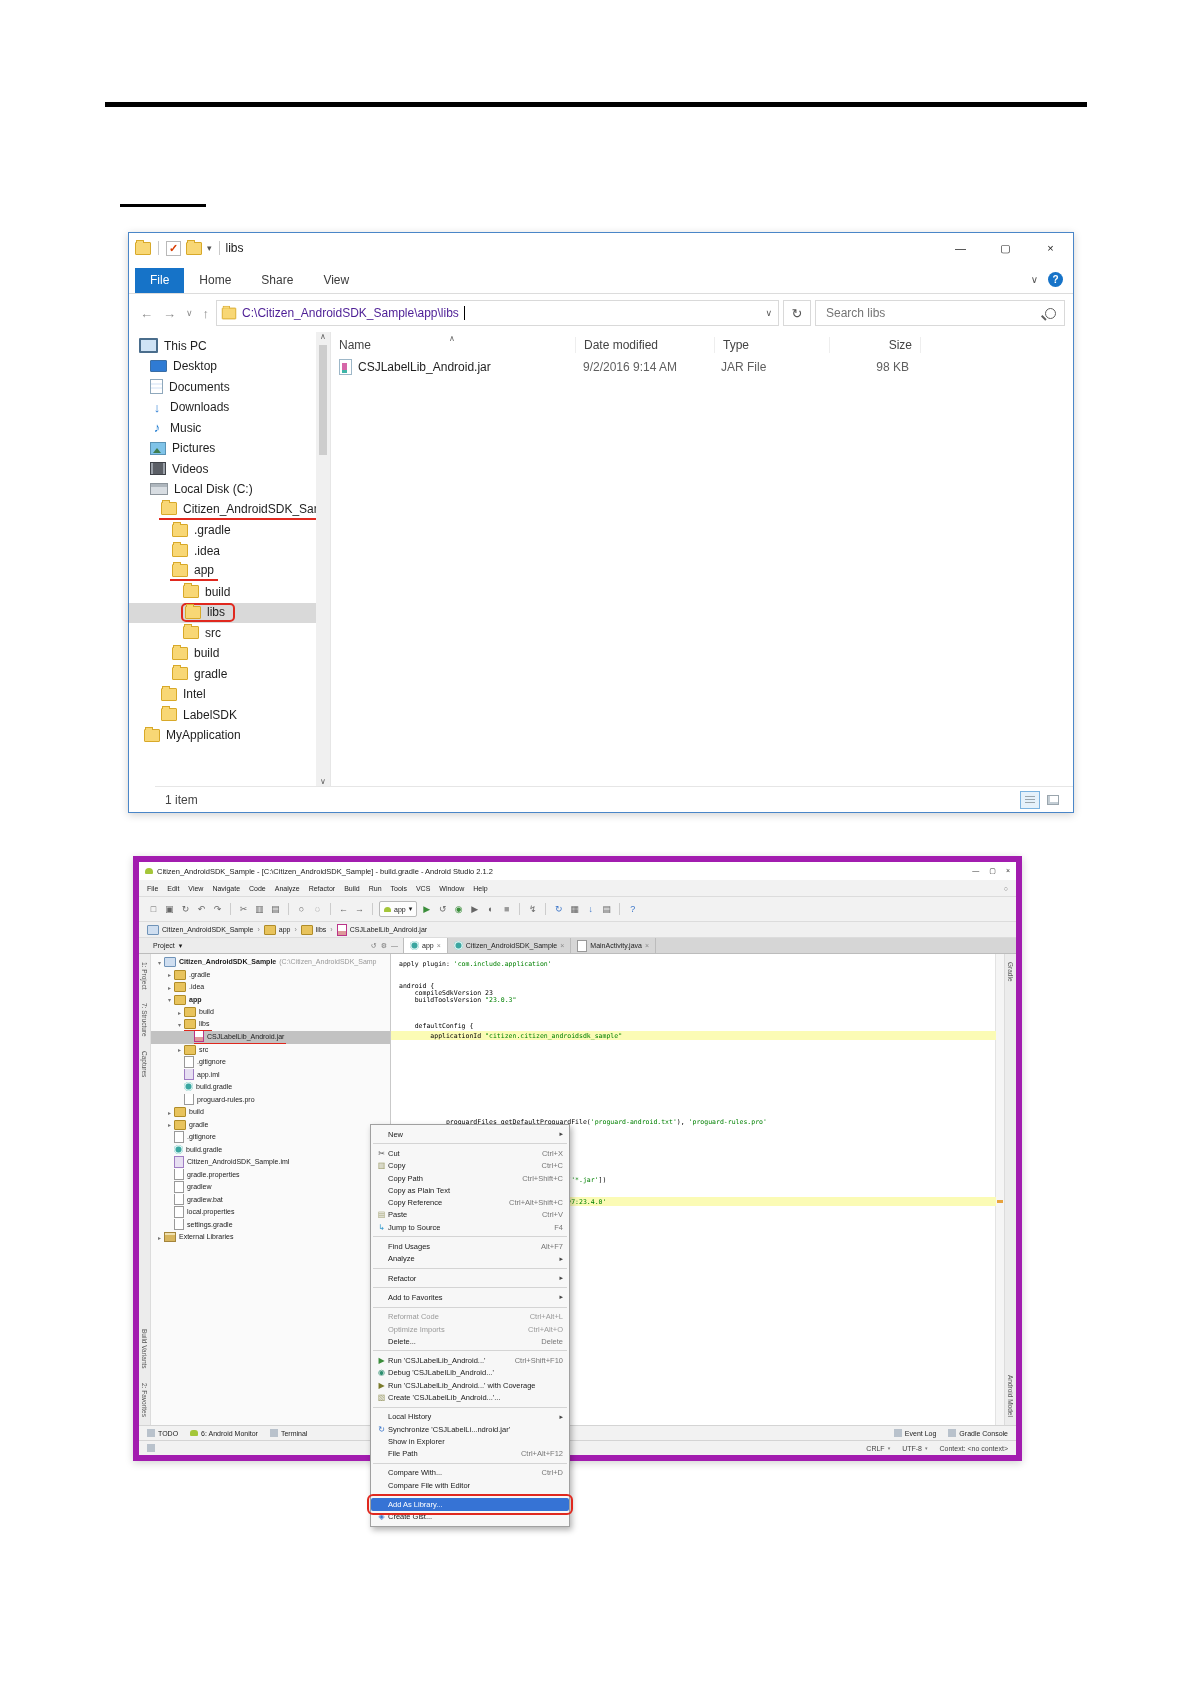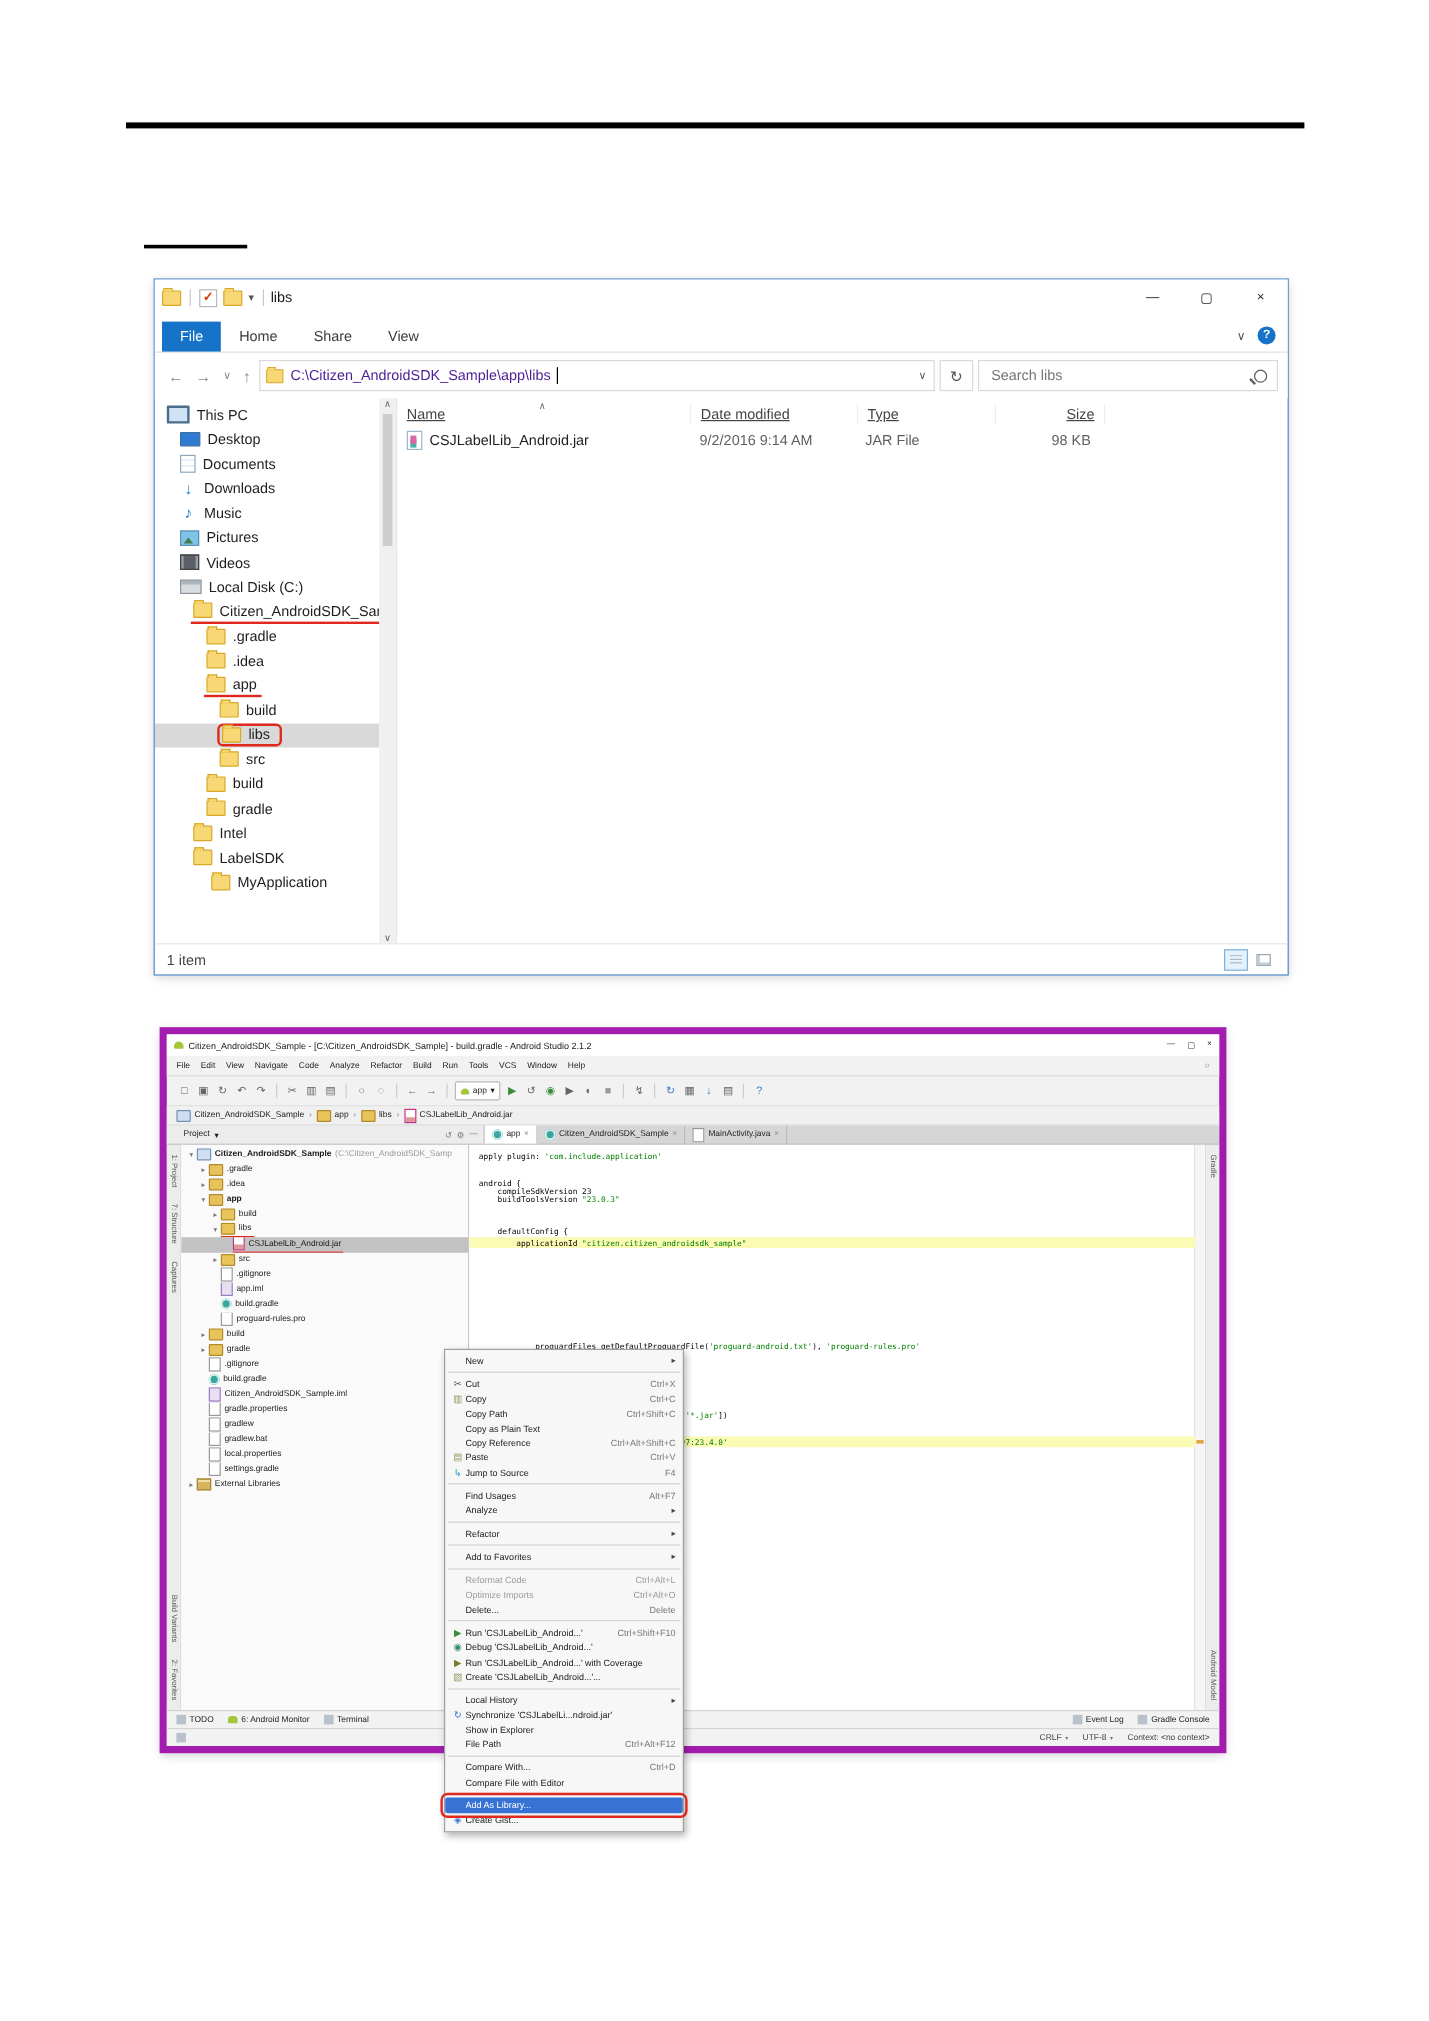--- a/index.html
+++ b/index.html
@@ -62,33 +62,33 @@
   .ic-picture{width:14px;height:11px;background:#7fc3e8;border:1px solid #5a93b5;position:relative;}
   .ic-picture::after{content:'';position:absolute;left:2px;bottom:1px;border-left:4px solid transparent;border-right:4px solid transparent;border-bottom:5px solid #3f7d4e;}
   .ic-video{width:14px;height:11px;background:#5b5f66;border:1px solid #3e4147;box-shadow:inset 2px 0 0 #9aa0a8,inset -2px 0 0 #9aa0a8;}
   .ic-drive{width:16px;height:10px;background:#d8dde2;border:1px solid #8d959c;box-shadow:inset 0 3px 0 #aeb6bd;}
   .ic-folder{width:14px;height:11px;background:#f8d775;border:1px solid #d8a929;border-radius:1px;position:relative;}
   .ic-folder::before{content:'';position:absolute;top:-3px;left:0;width:6px;height:2px;background:#f8d775;border:1px solid #d8a929;border-bottom:none;}
   .x-navscroll{width:14px;background:#f0f0f0;display:flex;flex-direction:column;align-items:center;font-size:8px;color:#606060;flex:none;}
   .x-thumb{width:8px;height:110px;background:#cdcdcd;margin-top:4px;}
   .x-navscroll .dn{margin-top:auto;}
   .x-files{flex:1;border-left:1px solid #e6e6e6;position:relative;padding-top:2px;}
-  .fhead{display:flex;height:22px;align-items:center;color:#444;position:relative;text-decoration:underline;}
+  .fhead{display:flex;height:22px;align-items:center;color:#444;position:relative;}
   .fcell{padding:0 8px;border-right:1px solid #eee;height:16px;line-height:16px;}
   .c-name{width:228px;position:relative;}
   .c-date{width:122px;}
   .c-type{width:98px;}
   .c-size{width:74px;text-align:right;}
   .sortcaret{position:absolute;top:-6px;left:118px;font-size:8px;color:#666;}
   .frow{display:flex;height:21px;align-items:center;}
   .frow .fcell{border-right:none;color:#5f5f5f;}
   .frow .c-name{color:#1e1e1e;display:flex;align-items:center;gap:6px;}
   .ic-jar{width:11px;height:14px;background:#fff;border:1px solid #9db7c8;position:relative;flex:none;}
   .ic-jar::after{content:'';position:absolute;left:2px;top:3px;width:5px;height:7px;background:#d667a8;box-shadow:0 3px 0 #3fb5a8;}
-  .x-status{height:25px;border-top:1px solid #e6e6e6;display:flex;align-items:center;padding:0 10px;color:#444;flex:none;}
+  .x-status{height:25px;border-top:1px solid #e6e6e6;display:flex;align-items:center;padding:0 10px;color:#444;flex:none;margin-left:26px;}
   .viewbtns{margin-left:auto;display:flex;gap:3px;}
   .vbtn{width:18px;height:16px;border:1px solid transparent;display:flex;align-items:center;justify-content:center;}
   .vbtn.on{border-color:#7ab2e0;background:#e5f1fb;}
   .vico-list{width:10px;height:8px;background:linear-gradient(#9aa5ad 1px,transparent 1px);background-size:10px 3px;}
   .vico-thumb{width:10px;height:8px;border:1px solid #9aa5ad;box-shadow:inset 2px -2px 0 #c3cdd4;}
 
   
   .studio{position:absolute;left:133px;top:856px;width:877px;height:593px;background:#f2f2f2;
           border:6px solid #a21caf;box-shadow:0 2px 8px rgba(0,0,0,.18);display:flex;flex-direction:column;
           font-size:7px;color:#1a1a1a;}
@@ -331,21 +331,21 @@
               <span class="xic ic-folder"></span>
               <span class="xlabel">Intel</span>
             </span>
           </div>
           <div class="xrow" style="padding-left: 30px;">
             <span class="xwrap">
               <span class="xic ic-folder"></span>
               <span class="xlabel">LabelSDK</span>
             </span>
           </div>
-          <div class="xrow" style="padding-left: 13px; margin-left: 32px;">
+          <div class="xrow" style="padding-left: 13px;">
             <span class="xwrap">
               <span class="xic ic-folder"></span>
               <span class="xlabel">MyApplication</span>
             </span>
           </div>
         </div>
       <div class="x-navscroll">
         <span>∧</span>
         <span class="x-thumb"></span>
         <span class="dn">∨</span>

